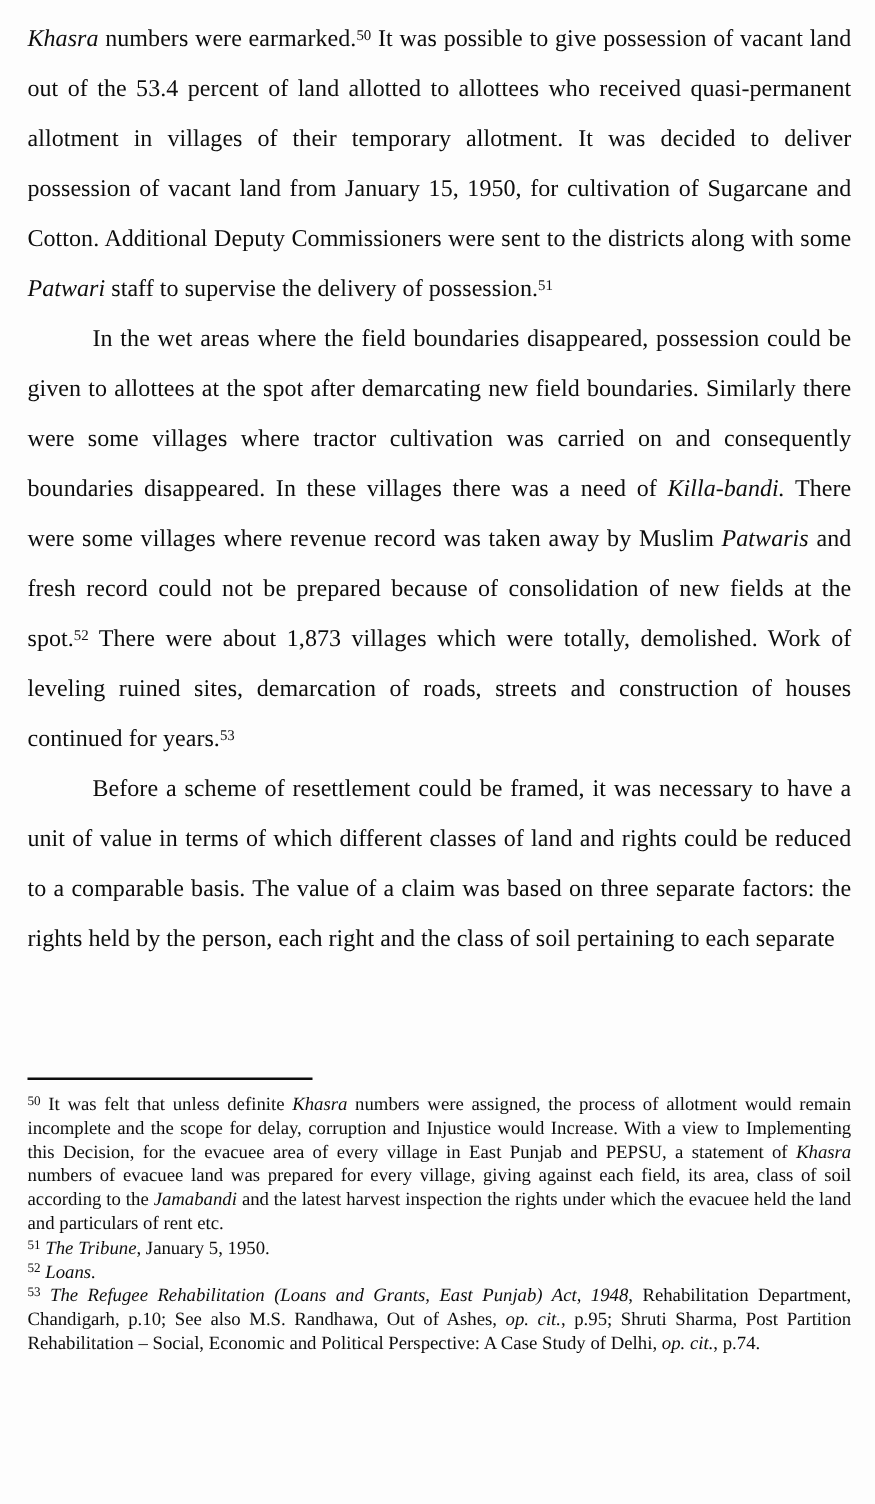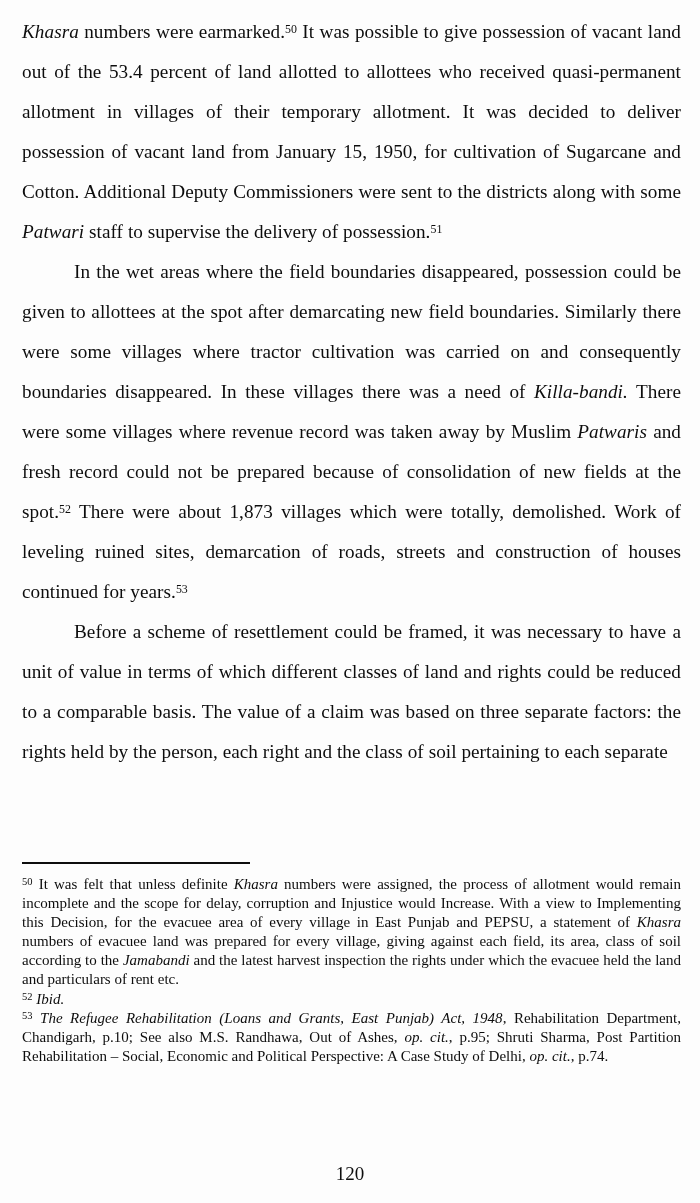--- a/index.html
+++ b/index.html
@@ -106,19 +106,19 @@
 
   <div class="body-block">
     <p class="para"><span class="it">Khasra</span> numbers were earmarked.<sup>50</sup> It was possible to give possession of vacant land out of the 53.4 percent of land allotted to allottees who received quasi-permanent allotment in villages of their temporary allotment. It was decided to deliver possession of vacant land from January 15, 1950, for cultivation of Sugarcane and Cotton. Additional Deputy Commissioners were sent to the districts along with some <span class="it">Patwari</span> staff to supervise the delivery of possession.<sup>51</sup></p>
     <p class="para indent">In the wet areas where the field boundaries disappeared, possession could be given to allottees at the spot after demarcating new field boundaries. Similarly there were some villages where tractor cultivation was carried on and consequently boundaries disappeared. In these villages there was a need of <span class="it">Killa-bandi.</span> There were some villages where revenue record was taken away by Muslim <span class="it">Patwaris</span> and fresh record could not be prepared because of consolidation of new fields at the spot.<sup>52</sup> There were about 1,873 villages which were totally, demolished. Work of leveling ruined sites, demarcation of roads, streets and construction of houses continued for years.<sup>53</sup></p>
     <p class="para indent">Before a scheme of resettlement could be framed, it was necessary to have a unit of value in terms of which different classes of land and rights could be reduced to a comparable basis. The value of a claim was based on three separate factors: the rights held by the person, each right and the class of soil pertaining to each separate</p>
   </div>
 
   <div class="footnotes">
     <div class="fn-rule"></div>
     <p class="fn"><sup>50</sup> It was felt that unless definite <span class="it">Khasra</span> numbers were assigned, the process of allotment would remain incomplete and the scope for delay, corruption and Injustice would Increase. With a view to Implementing this Decision, for the evacuee area of every village in East Punjab and PEPSU, a statement of <span class="it">Khasra</span> numbers of evacuee land was prepared for every village, giving against each field, its area, class of soil according to the <span class="it">Jamabandi</span> and the latest harvest inspection the rights under which the evacuee held the land and particulars of rent etc.</p>
-    <p class="fn last-line-natural"><sup>52</sup> <span class="it">Ibid.</span></p>
+    <p class="fn last-line-natural"><sup>51</sup> <span class="it">The Tribune</span>, January 5, 1950.</p>
+    <p class="fn last-line-natural"><sup>52</sup> <span class="it">Loans.</span></p>
     <p class="fn"><sup>53</sup> <span class="it">The Refugee Rehabilitation (Loans and Grants, East Punjab) Act, 1948</span>, Rehabilitation Department, Chandigarh, p.10; See also M.S. Randhawa, Out of Ashes, <span class="it">op. cit.</span>, p.95; Shruti Sharma, Post Partition Rehabilitation – Social, Economic and Political Perspective: A Case Study of Delhi, <span class="it">op. cit.</span>, p.74.</p>
   </div>
 
-  <div class="page-number">120</div>
 
 </div>
 
 </body></html>

